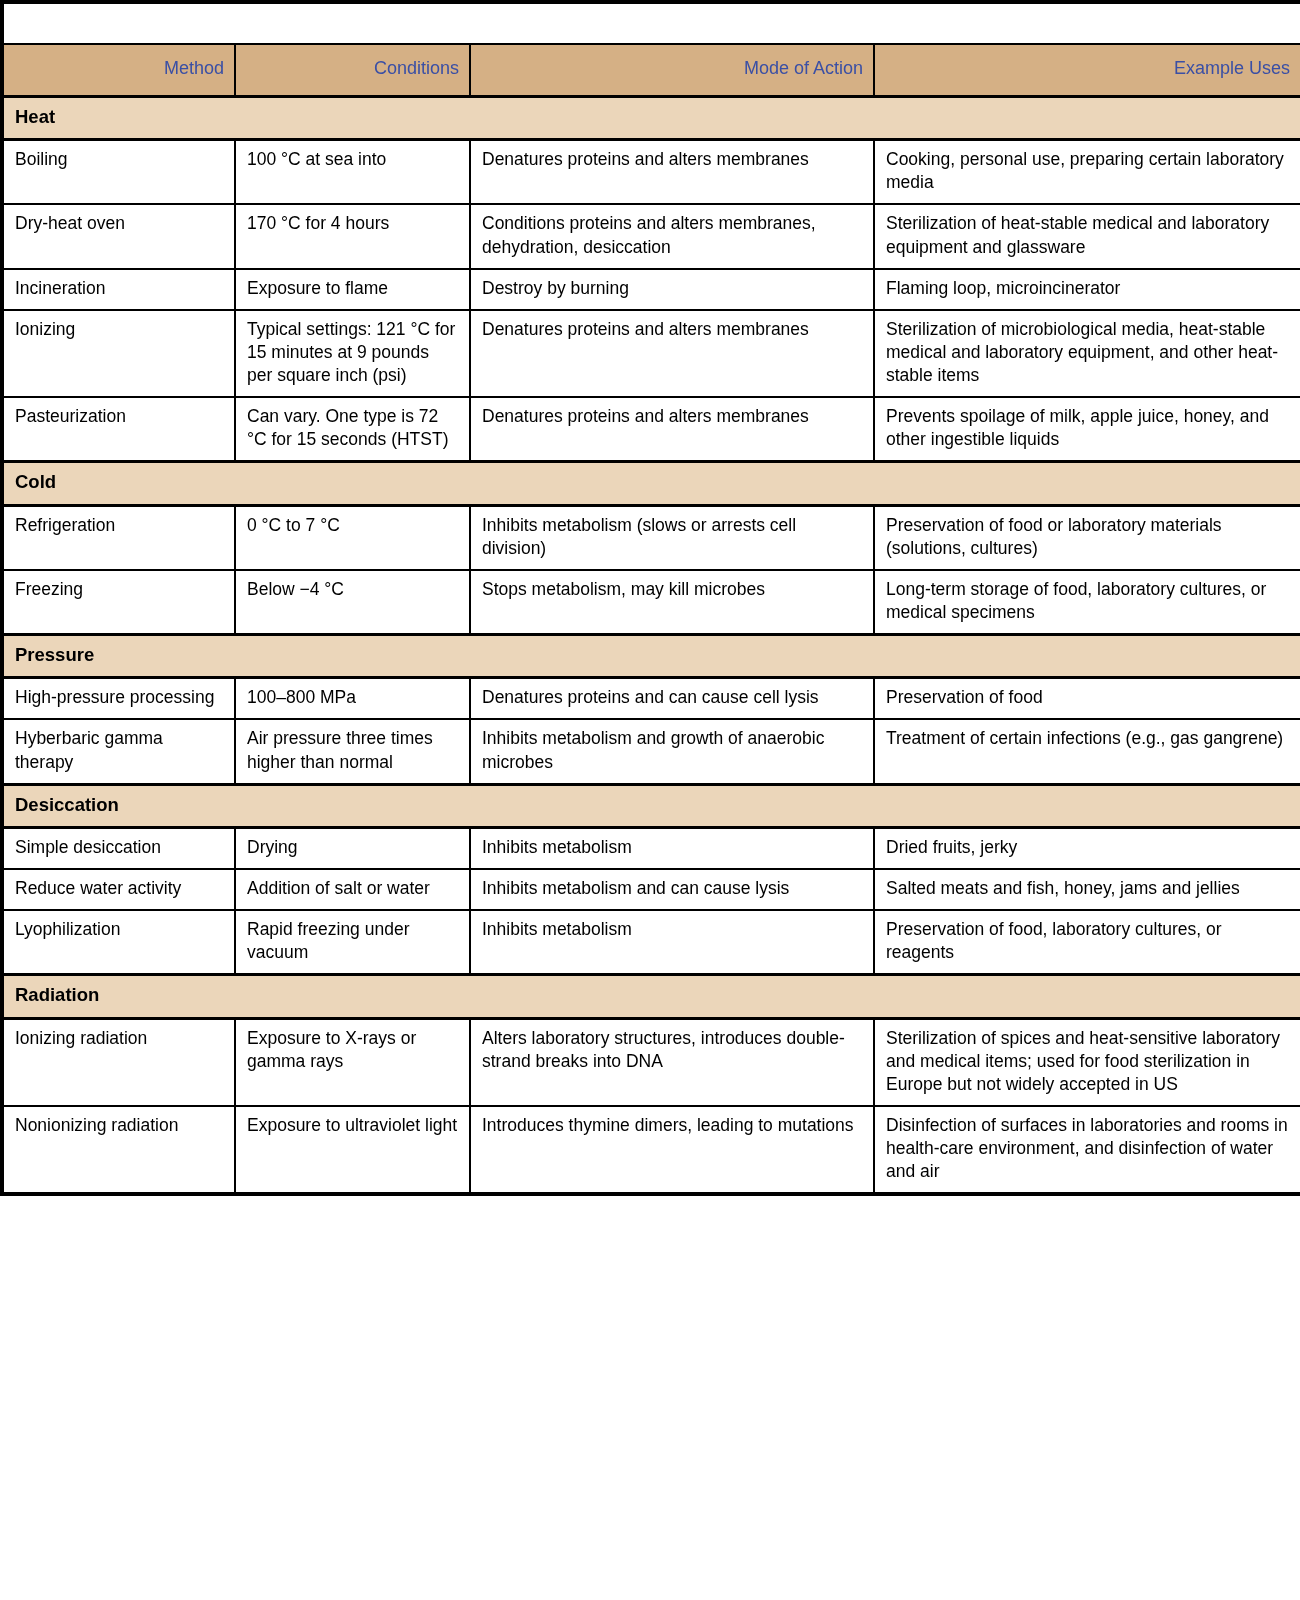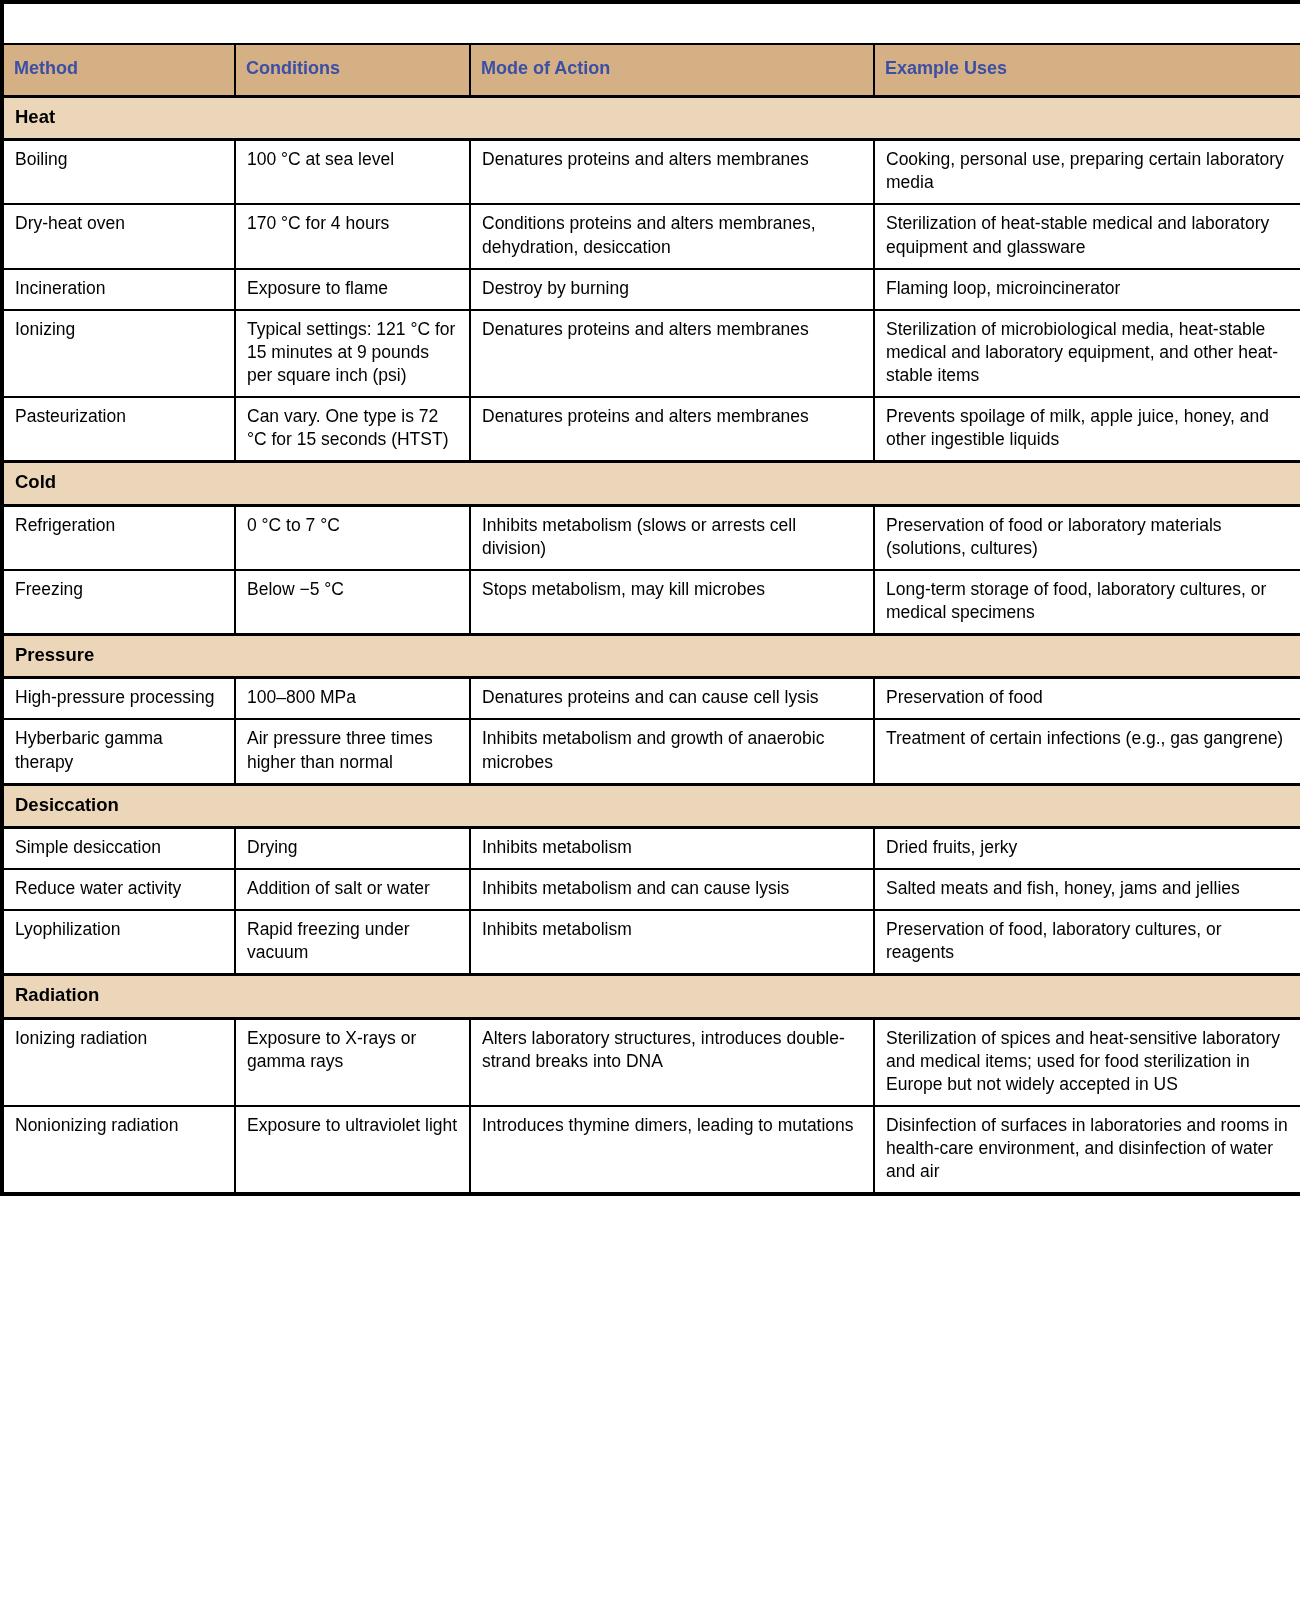--- a/index.html
+++ b/index.html
@@ -40,23 +40,23 @@
     color:var(--title-text);
     text-align:center;
     font-size:21.5px;
     font-weight:bold;
     padding:12px 10px 13px 10px;
     border-bottom:3px solid var(--border);
   }
   tr.col-header-row th{
     background:var(--header-bg);
     color:var(--header-text);
-    text-align:left;
+    text-align:right;
     font-size:18px;
-    font-weight:bold;
+    font-weight:normal;
     padding:12px 10px 14px 10px;
     border-bottom:3px solid var(--border);
   }
   tr.section-row td{
     background:var(--section-bg);
     font-weight:bold;
     font-size:18.5px;
     padding:7px 11px 9px 11px;
     border-top:3px solid var(--border);
     border-bottom:3px solid var(--border);
@@ -82,21 +82,21 @@
       <th>Mode of Action</th>
       <th>Example Uses</th>
     </tr>
   </thead>
   <tbody>
       <tr class="section-row">
         <td colspan="4">Heat</td>
       </tr>
       <tr>
         <td>Boiling</td>
-        <td>100 °C at sea level</td>
+        <td>100 °C at sea into</td>
         <td>Denatures proteins and alters membranes</td>
         <td>Cooking, personal use, preparing certain laboratory media</td>
       </tr>
       <tr>
         <td>Dry-heat oven</td>
         <td>170 °C for 4 hours</td>
         <td>Conditions proteins and alters membranes, dehydration, desiccation</td>
         <td>Sterilization of heat-stable medical and laboratory equipment and glassware</td>
       </tr>
       <tr>
@@ -121,21 +121,21 @@
         <td colspan="4">Cold</td>
       </tr>
       <tr>
         <td>Refrigeration</td>
         <td>0 °C to 7 °C</td>
         <td>Inhibits metabolism (slows or arrests cell division)</td>
         <td>Preservation of food or laboratory materials (solutions, cultures)</td>
       </tr>
       <tr>
         <td>Freezing</td>
-        <td>Below −5 °C</td>
+        <td>Below −4 °C</td>
         <td>Stops metabolism, may kill microbes</td>
         <td>Long-term storage of food, laboratory cultures, or medical specimens</td>
       </tr>
       <tr class="section-row">
         <td colspan="4">Pressure</td>
       </tr>
       <tr>
         <td>High-pressure processing</td>
         <td>100–800 MPa</td>
         <td>Denatures proteins and can cause cell lysis</td>

